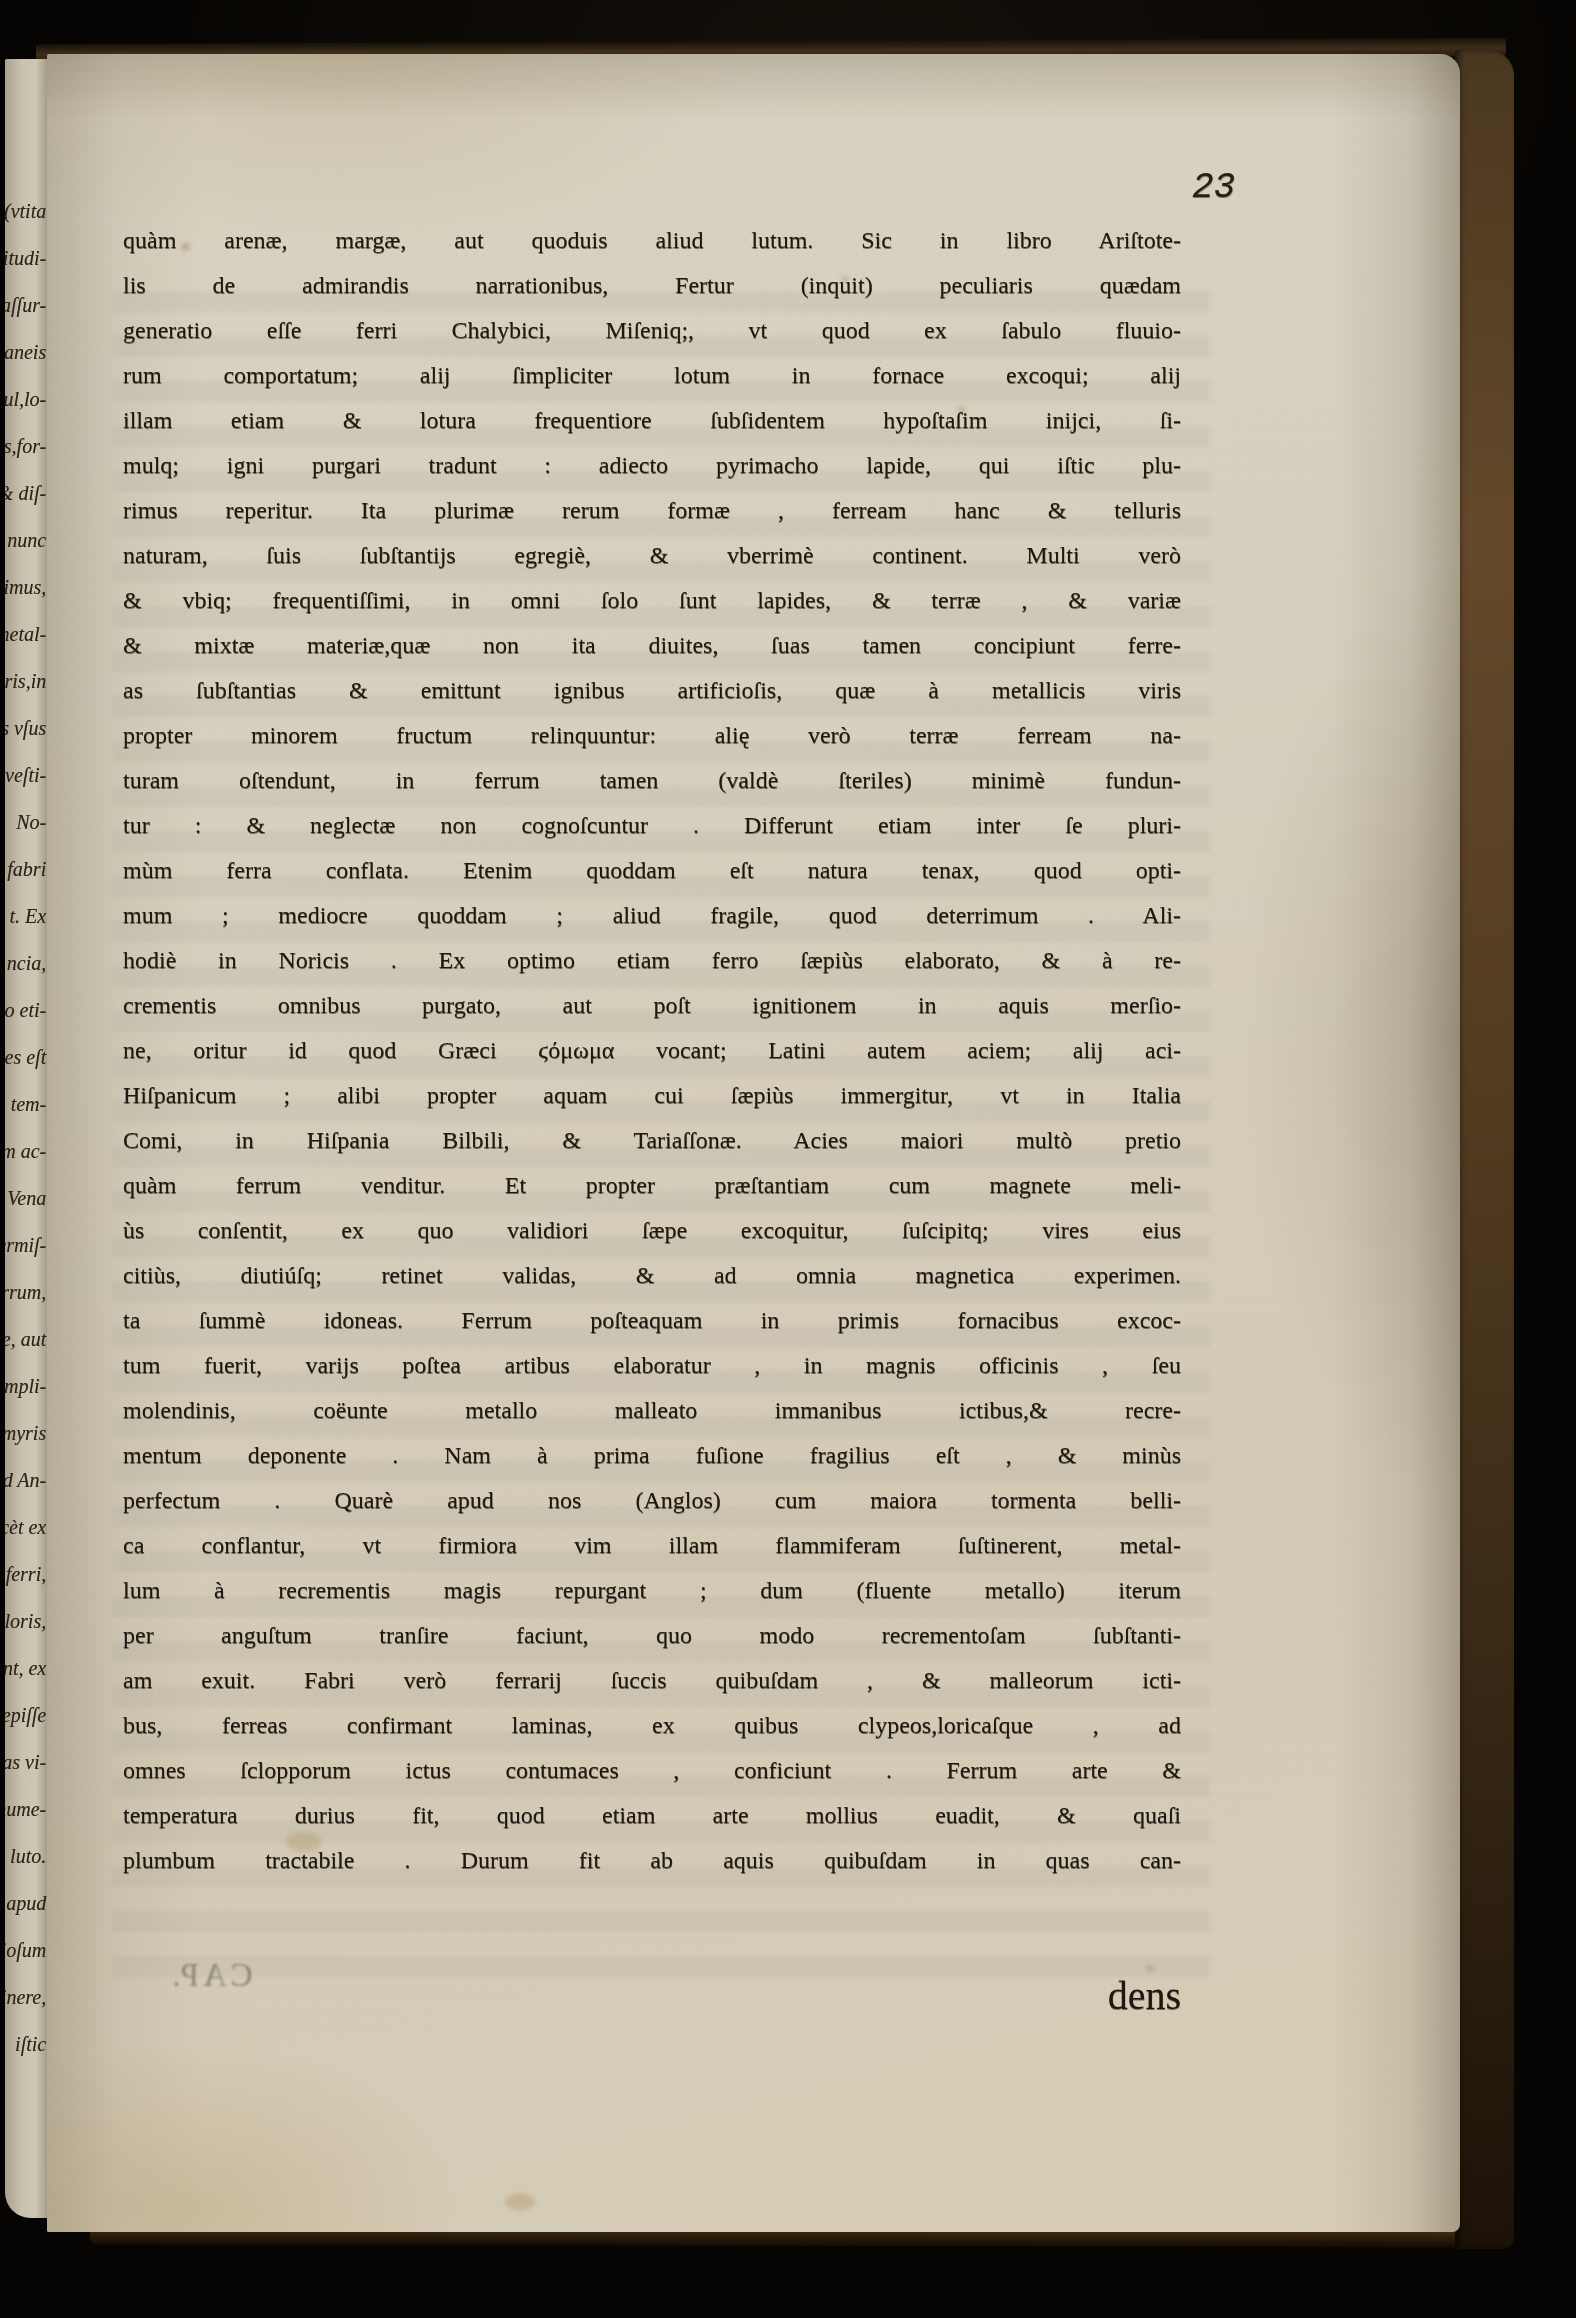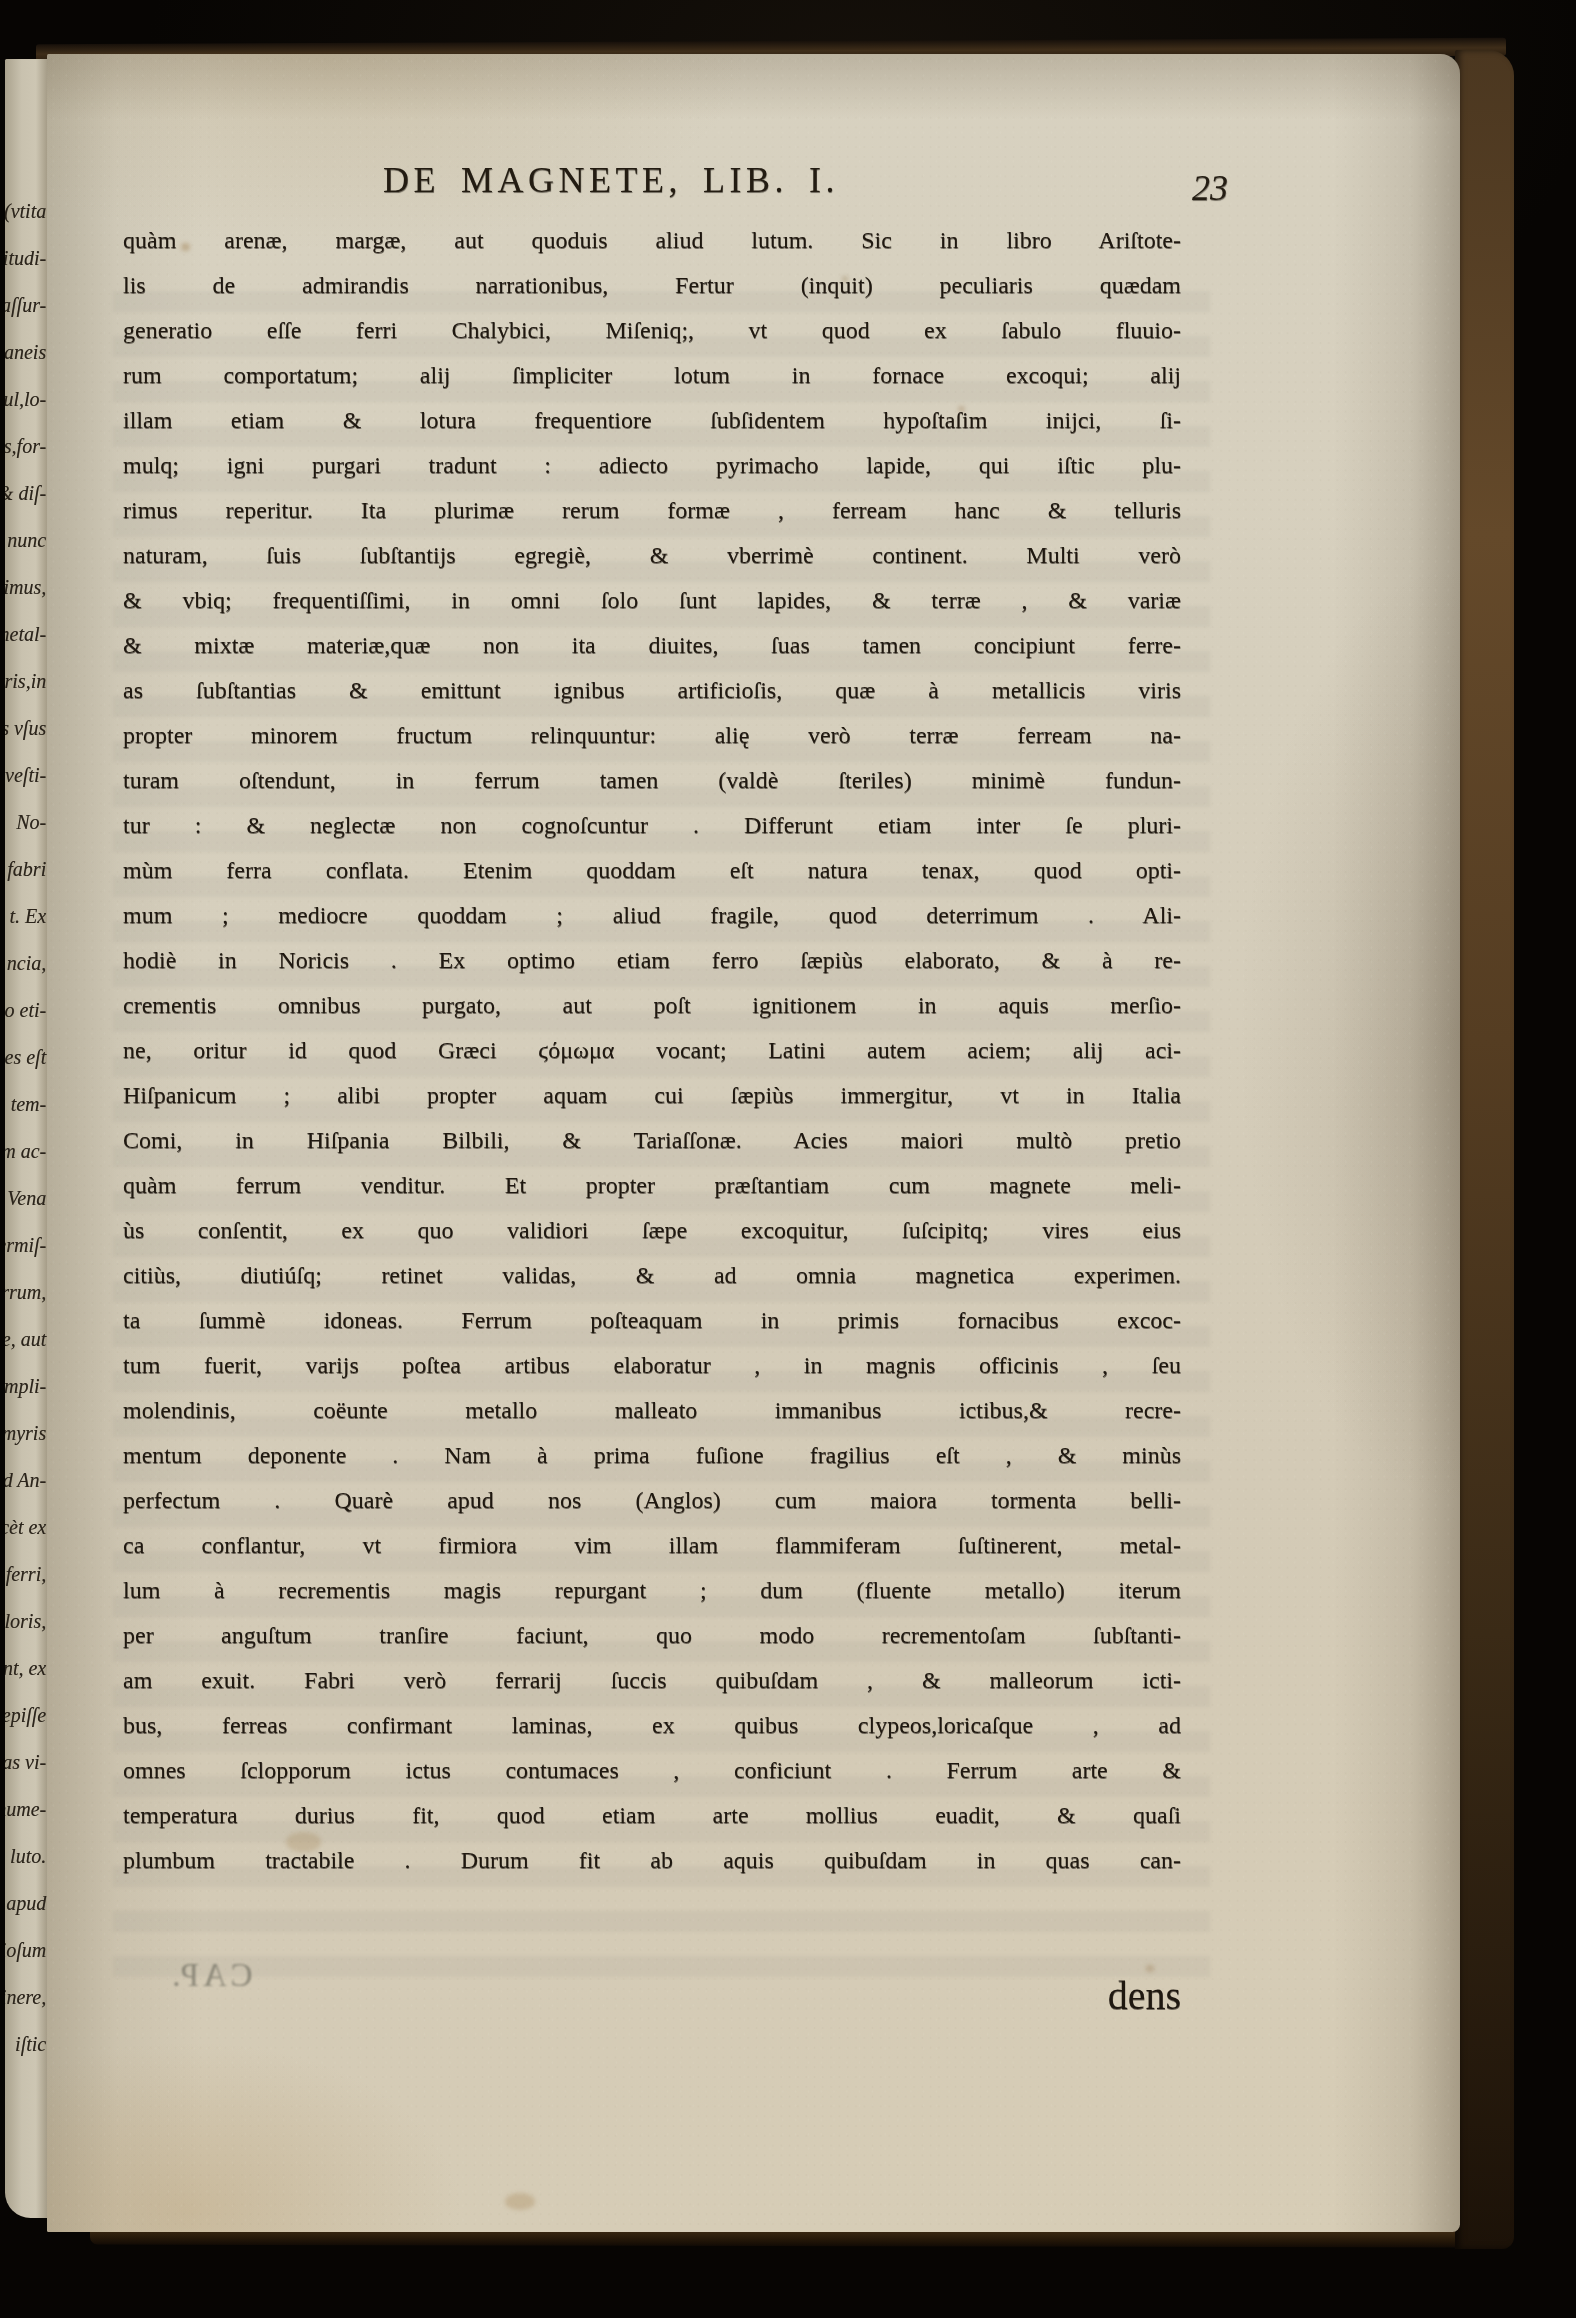--- a/index.html
+++ b/index.html
@@ -68,20 +68,21 @@
   }
   .header{
     position:absolute;left:336px;top:105px;
     font-size:36px;letter-spacing:4.5px;word-spacing:7.5px;color:#231c12;
     text-shadow:0.4px 0.6px 0.7px rgba(28,22,14,0.55);
   }
   .pagenum{
     position:absolute;left:1145px;top:113px;
     font-size:36px;font-style:italic;color:#241d13;
     text-shadow:0.4px 0.6px 0.7px rgba(28,22,14,0.5);
+    font-family:Liberation Mono, monospace;
   }
   .textblock{position:absolute;left:76px;top:165px;width:1058px;}
   .line{
     height:45px;line-height:43px;font-size:24px;color:#1f1810;
     text-align:justify;text-align-last:justify;white-space:normal;
     text-shadow:0.3px 0.5px 0.6px rgba(25,19,12,0.55);
   }
   .catchword{
     position:absolute;left:76px;top:1918px;width:1058px;text-align:right;
     font-size:40px;color:#1f1810;
@@ -235,21 +236,20 @@
 
   <div class="page">
     <div class="showthrough"></div>
     <div class="speck s1"></div>
     <div class="speck s2"></div>
     <div class="speck s3"></div>
     <div class="speck s4"></div>
     <div class="speck s5"></div>
     <div class="speck s6"></div>
 
-    <div class="header">DE MAGNETE, LIB. I.</div>
     <div class="pagenum">23</div>
 
     <div class="textblock" id="textblock">
         <div class="line">quàm arenæ, margæ, aut quoduis aliud lutum. Sic in libro Ariſtote-</div>
         <div class="line">lis de admirandis narrationibus, Fertur (inquit) peculiaris quædam</div>
         <div class="line">generatio eſſe ferri Chalybici, Miſeniq;, vt quod ex ſabulo fluuio-</div>
         <div class="line">rum comportatum; alij ſimpliciter lotum in fornace excoqui; alij</div>
         <div class="line">illam etiam &amp; lotura frequentiore ſubſidentem hypoſtaſim inijci, ſi-</div>
         <div class="line">mulq; igni purgari tradunt : adiecto pyrimacho lapide, qui iſtic plu-</div>
         <div class="line">rimus reperitur. Ita plurimæ rerum formæ , ferream hanc &amp; telluris</div>

